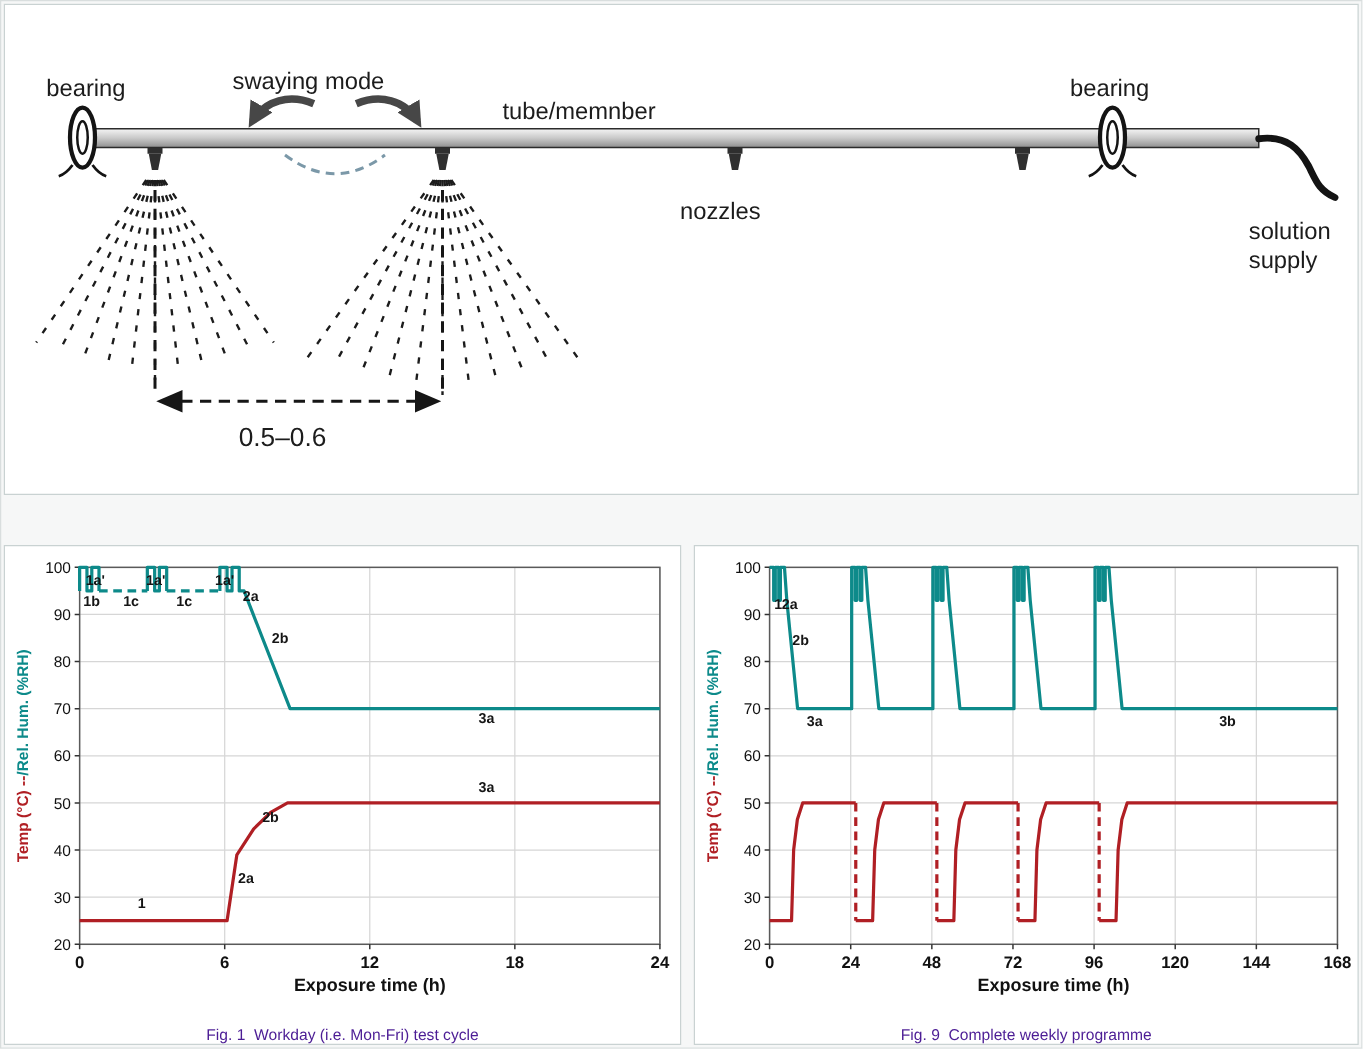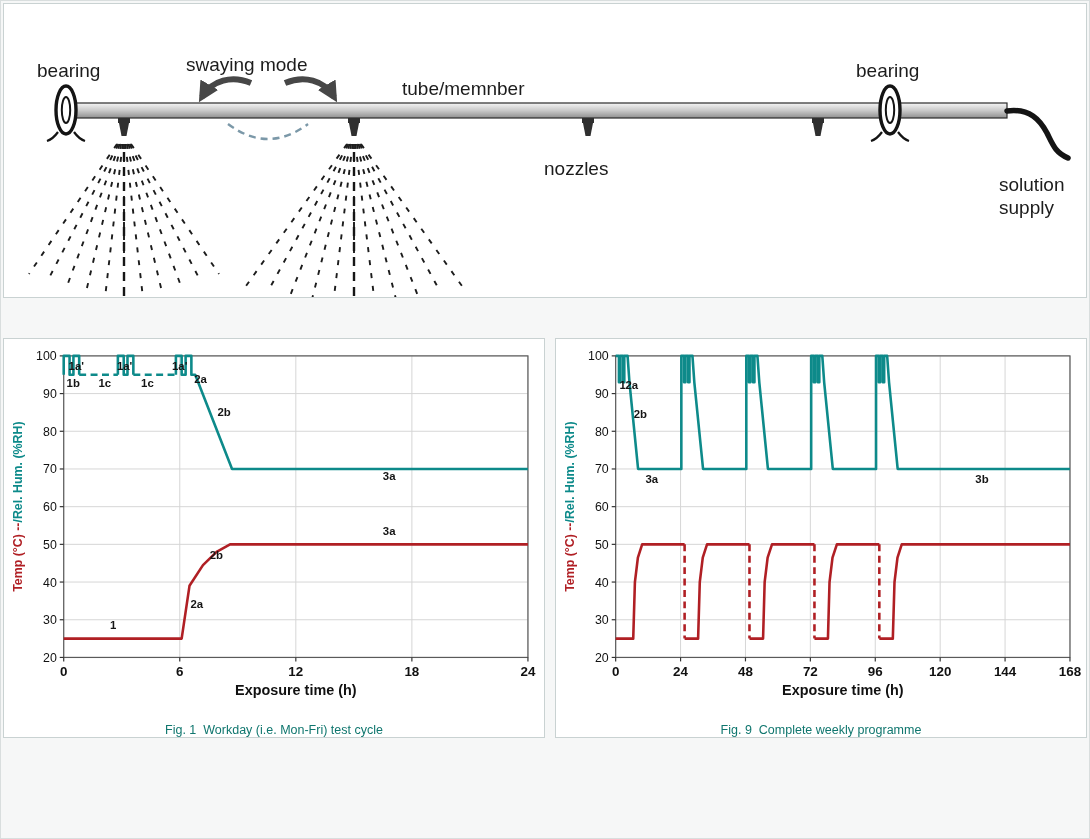--- a/index.html
+++ b/index.html
@@ -13,29 +13,29 @@
     box-sizing: border-box;
     width: 1090px; height: 839px;
     padding: 2px;
     border: 1px solid #d9dede;
   }
   .panel {
     background: #ffffff;
     border: 1px solid #c9d2d2;
     box-sizing: border-box;
   }
-  .apparatus-panel { width: 1084px; height: 295px; overflow: hidden; }
+  .apparatus-panel { width: 1084px; height: 393px; overflow: hidden; }
   .charts-row { display: flex; gap: 10px; margin-top: 40px; }
   .chart-panel {
     width: 542px; height: 400px;
     display: flex; flex-direction: column; align-items: center;
     padding-top: 3px;
   }
   .chart-panel.right { width: 532px; }
-  .caption { font-size: 12.5px; color: #0f766e; margin-top: 12px; white-space: pre; }
+  .caption { font-size: 12.5px; color: #4c1d95; margin-top: 12px; white-space: pre; }
   svg text { font-family: "Liberation Sans", sans-serif; }
   .dlbl { font-size: 19px; fill: #1c1c1c; }
   .dim  { font-size: 21px; }
 </style>
 </head>
 <body>
 
 <div class="page">
 
   <div class="panel apparatus-panel">

